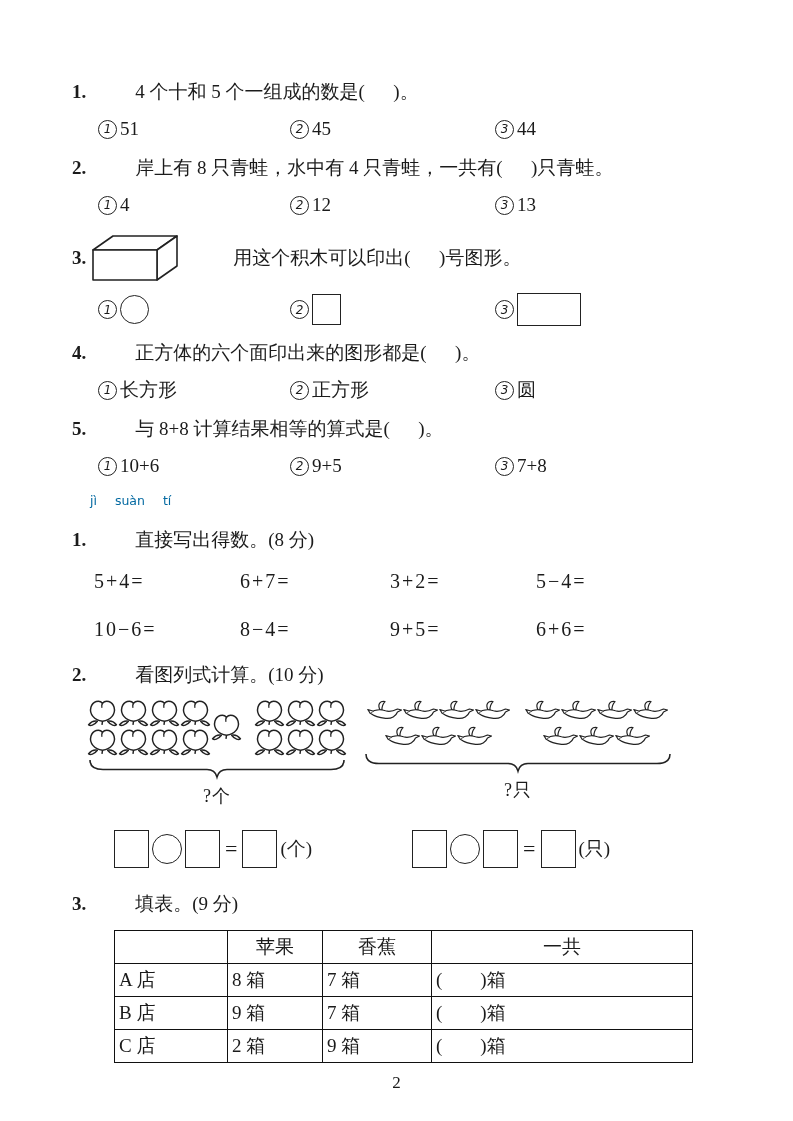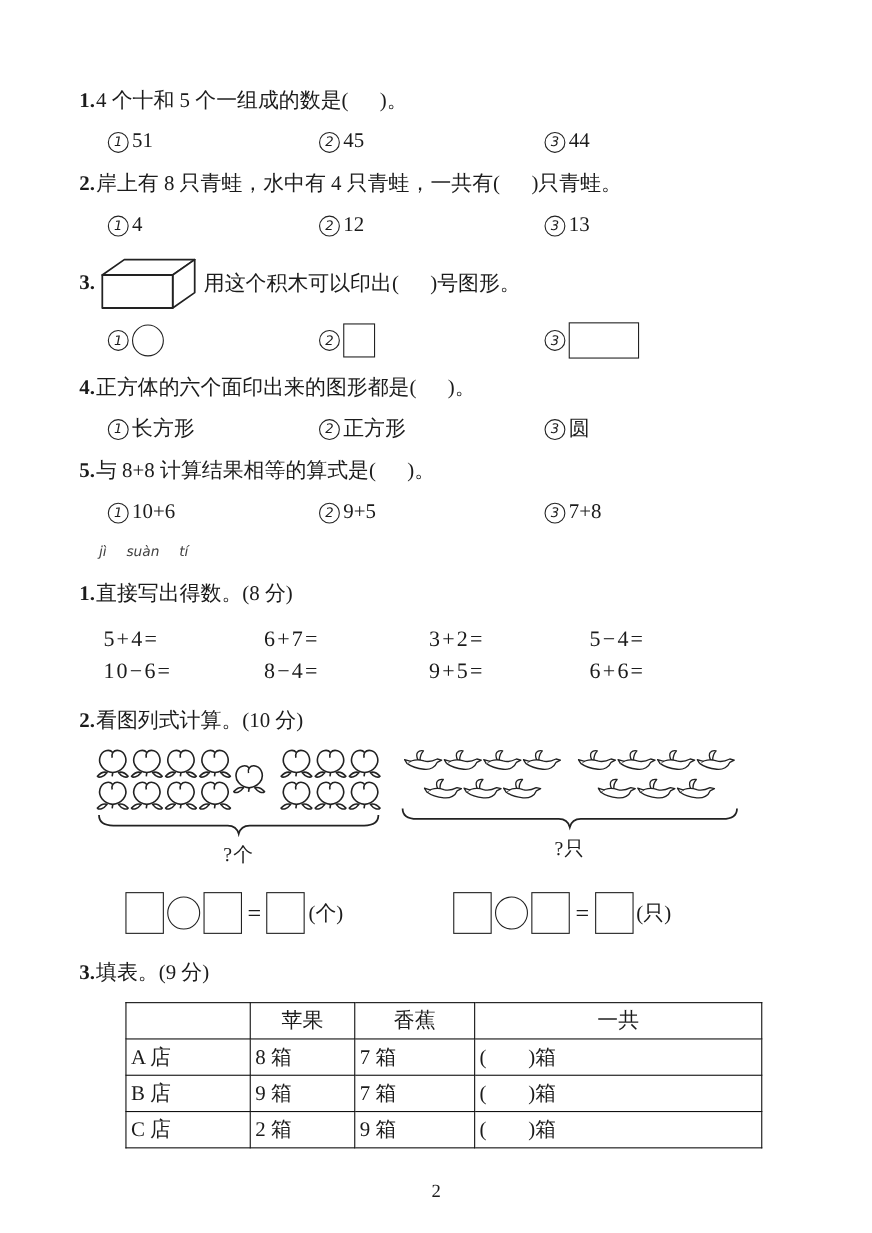--- a/index.html
+++ b/index.html
@@ -7,42 +7,42 @@
     position:relative;
     width:793px;height:1121px;
     background:#ffffff;
     box-sizing:border-box;
     padding:80px 58px 0 58px;
     font-family:"Liberation Serif","DejaVu Serif",serif;
     color:#1b1b1b;
     font-size:19px;
     overflow:hidden;
   }
-  .pre{white-space:pre-wrap;}
+  .pre{white-space:pre-wrap;margin-left:48px;}
   
   .q-line{display:flex;align-items:baseline;margin-left:14px;line-height:24px;}
   .q-num{font-weight:bold;margin-right:1px;}
   
   .circ{
     display:inline-flex;align-items:center;justify-content:center;
     width:17px;height:17px;border:1.3px solid #222;border-radius:50%;
     font-size:12px;line-height:1;margin-right:3px;vertical-align:-3px;
     font-family:"DejaVu Sans",sans-serif;flex:none;
   }
   .opts{display:grid;grid-template-columns:192px 205px auto;margin:13px 0 15px 40px;align-items:center;line-height:24px;}
   .opt{display:flex;align-items:center;}
   
   .q3-line{display:flex;align-items:center;margin-left:14px;margin-top:2px;}
   .cuboid{margin:0 4px 0 2px;flex:none;}
   
   .shape-circle{width:27px;height:27px;border:1.6px solid #222;border-radius:50%;}
   .shape-square{width:27px;height:29px;border:1.6px solid #222;}
   .shape-rect{width:62px;height:31px;border:1.6px solid #222;}
   
-  .pinyin{font-family:"DejaVu Sans","Liberation Sans",sans-serif;font-size:12.5px;color:#404040;margin:6px 0 0 32px;word-spacing:14px;font-style:italic;}
+  .pinyin{font-family:"DejaVu Sans","Liberation Sans",sans-serif;font-size:12.5px;color:#0369a1;margin:6px 0 0 32px;word-spacing:14px;}
   .sec-title{font-weight:bold;font-size:21px;margin-left:-18px;line-height:26px;letter-spacing:1px;}
   .sub-head{display:flex;align-items:baseline;margin-left:14px;line-height:24px;}
   
   .calc-row{display:grid;grid-template-columns:146px 150px 146px auto;margin:18px 0 0 36px;font-size:20px;letter-spacing:2px;}
   
   .pics{display:flex;margin:12px 0 0 28px;align-items:flex-start;}
   .pic{display:flex;flex-direction:column;align-items:center;}
   .pic-body{display:flex;align-items:flex-start;}
   .cluster{display:flex;flex-direction:column;}
   .icon-row{display:flex;justify-content:center;}
@@ -213,21 +213,21 @@
     <div class="sub-head">
       <span class="q-num">1.</span>
       <span class="pre">直接写出得数。(8 分)</span>
     </div>
     <div class="calc-row">
       <span>5+4=</span>
       <span>6+7=</span>
       <span>3+2=</span>
       <span>5−4=</span>
     </div>
-    <div class="calc-row" style="margin-top:6px">
+    <div class="calc-row" style="margin-top:25px">
       <span>10−6=</span>
       <span>8−4=</span>
       <span>9+5=</span>
       <span>6+6=</span>
     </div>
   </div>
 
   <div style="margin-top:22px">
     <div class="sub-head">
       <span class="q-num">2.</span>

